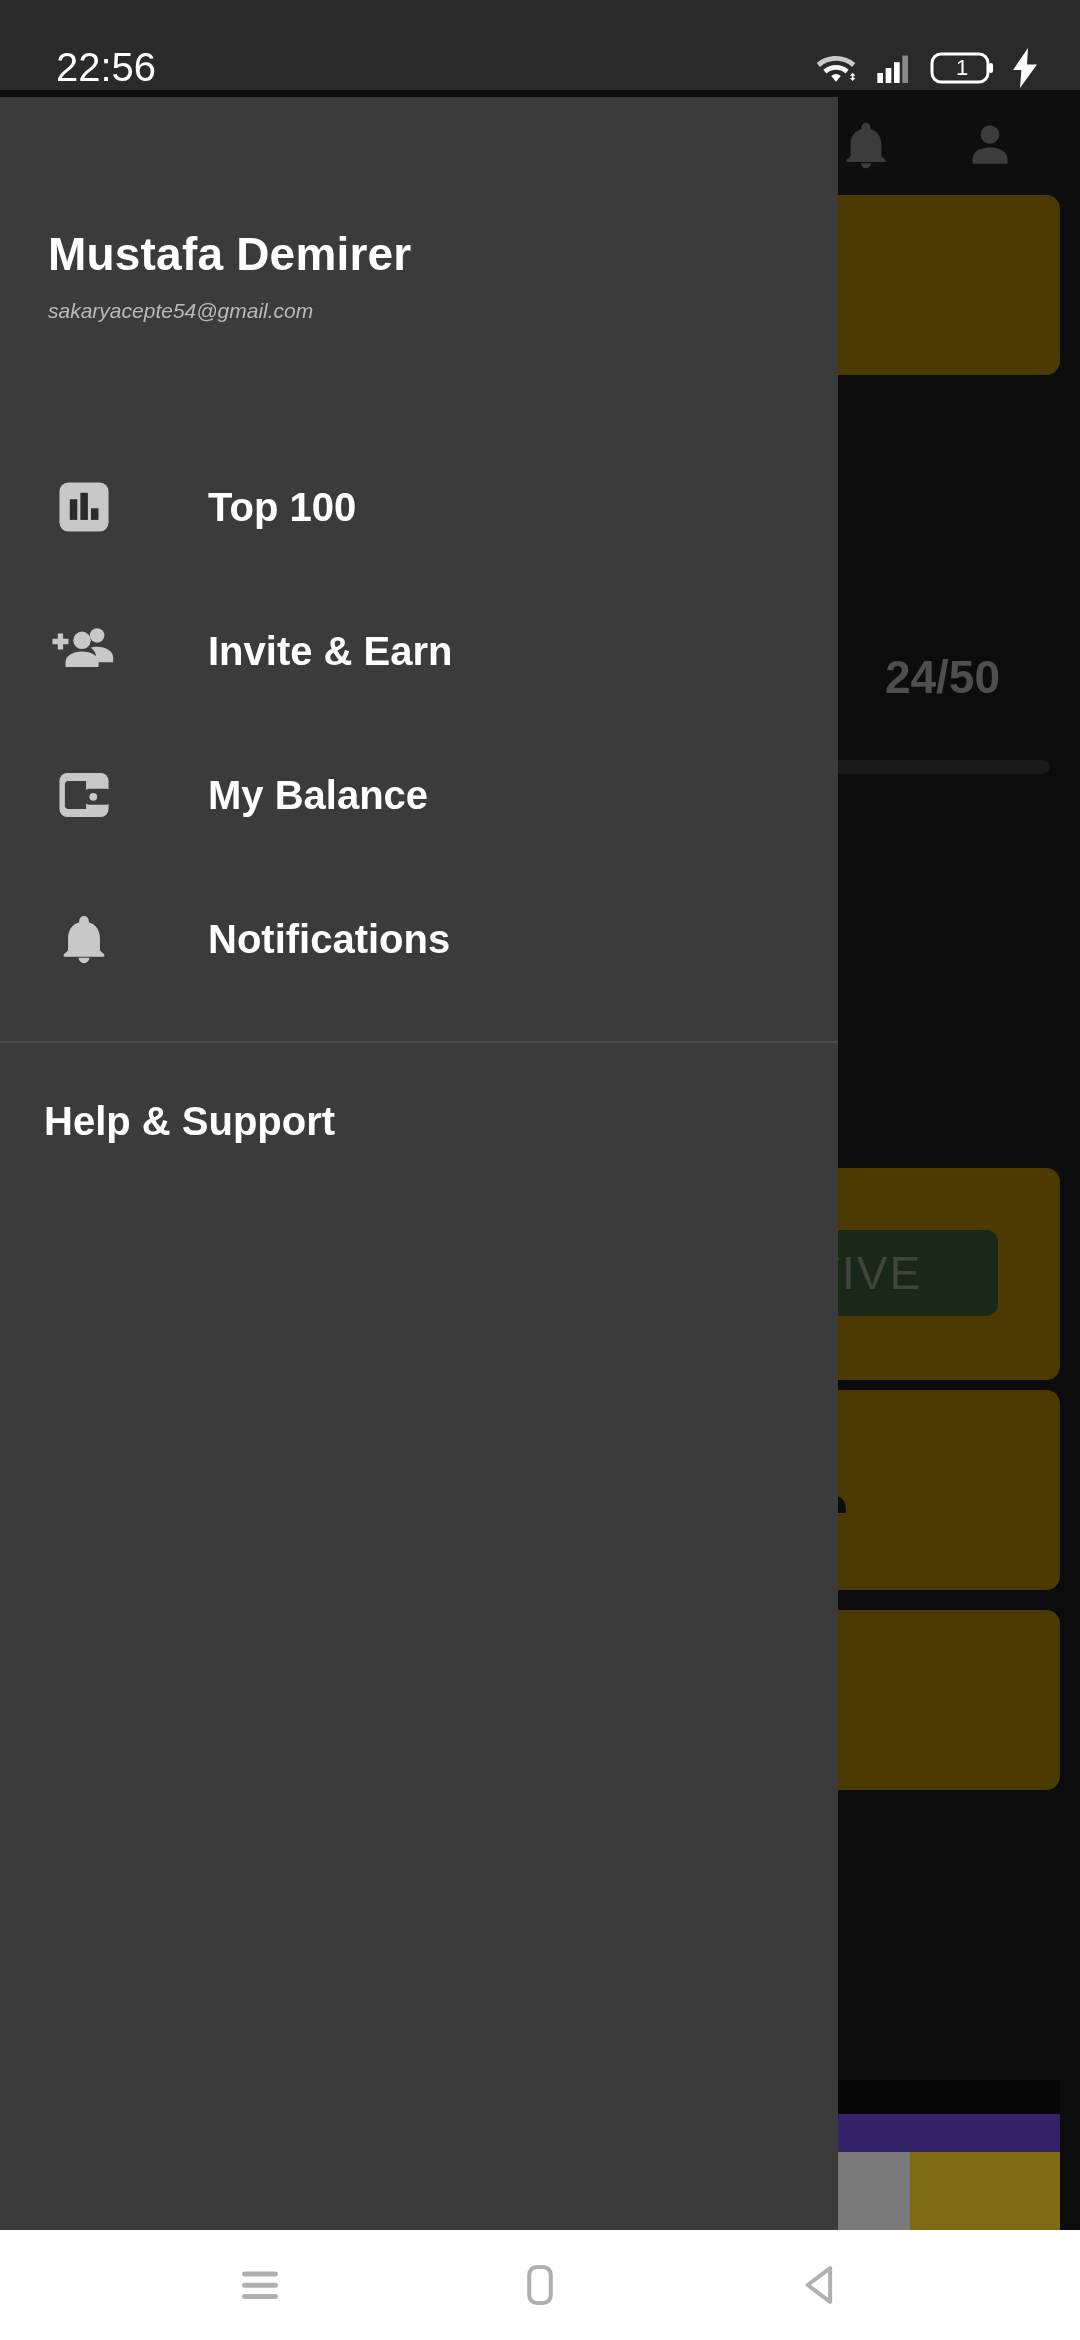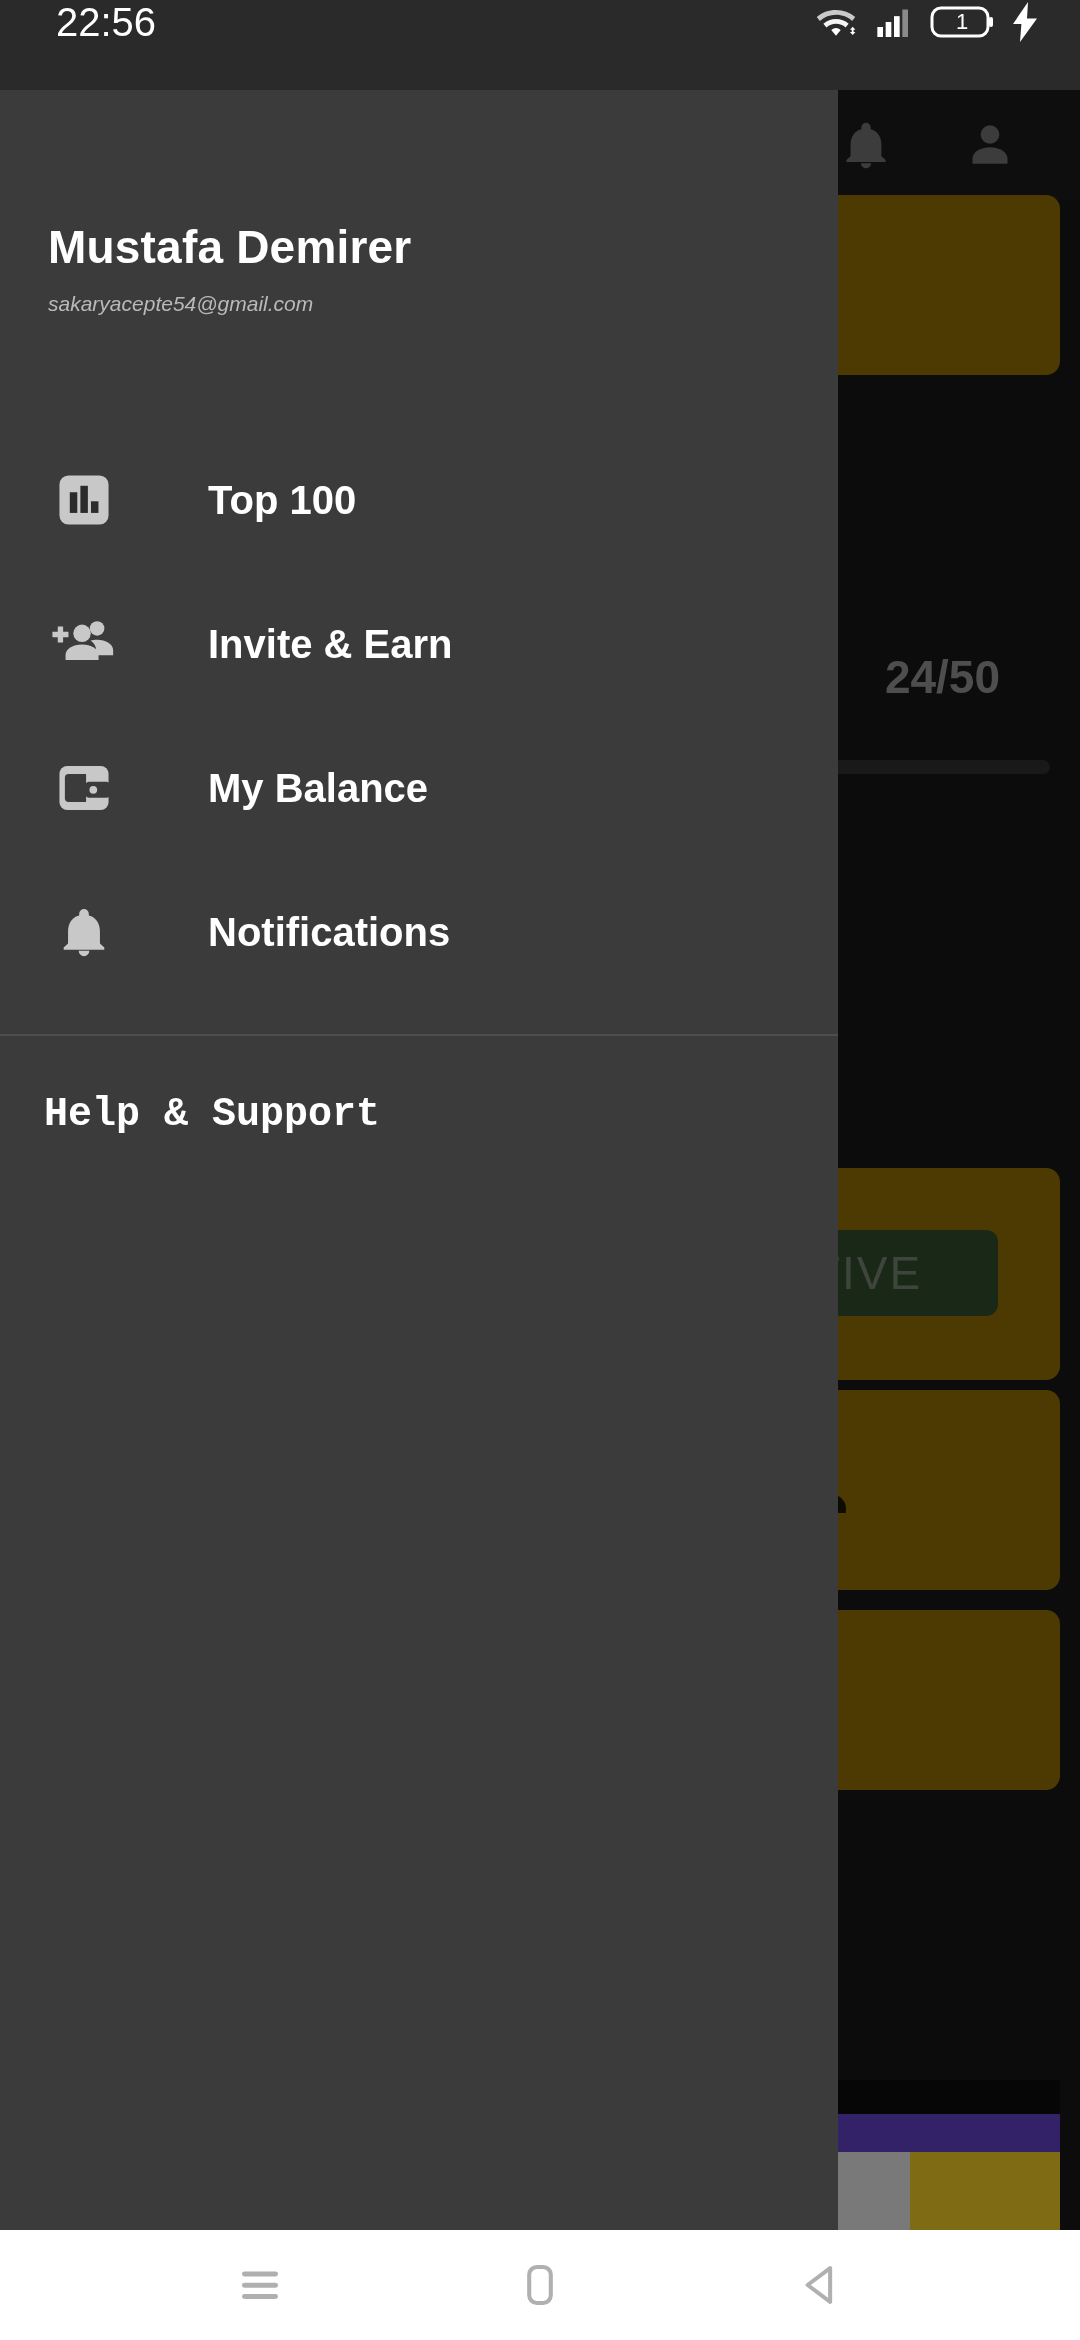--- a/index.html
+++ b/index.html
@@ -80,36 +80,36 @@
   
   #scrim {
     position:absolute; left:0; top:90px; width:1080px; height:2140px;
     background:rgba(0,0,0,0.45);
   }
 
   
   #status-bar {
     position:absolute; left:0; top:0; width:1080px; height:90px;
     background:#2a2a2a;
-    display:flex; align-items:flex-start; justify-content:space-between;
+    display:flex; align-items:flex-end; justify-content:space-between;
     padding:0 40px 0 56px;
   }
   #status-time { color:#fff; font-size:40px; font-weight:400; }
   #status-icons { display:flex; align-items:center; gap:16px; }
   .sb-ic { display:block; }
   #battery-wrap { position:relative; display:flex; align-items:center; }
   #battery-level {
     position:absolute; left:0; top:0; width:64px; height:34px;
     display:flex; align-items:center; justify-content:center;
     color:#fff; font-size:22px; font-weight:500;
   }
 
   
   #drawer {
-    position:absolute; left:0; top:90px; width:838px; height:2140px;
+    position:absolute; left:0; top:97px; width:838px; height:2140px;
     background:#3b3b3b;
   }
   #drawer-header { padding:130px 0 0 48px; }
   #drawer-user-name {
     color:#ffffff; font-size:46px; font-weight:700; letter-spacing:0.2px;
   }
   #drawer-user-email {
     color:#b9b9b9; font-size:21px; font-style:italic; margin-top:18px;
   }
 
@@ -125,21 +125,21 @@
     flex:0 0 72px;
   }
   .menu-label {
     margin-left:88px;
     color:#ffffff; font-size:40px; font-weight:700;
   }
 
   #drawer-divider {
     height:2px; background:#4d4d4d; margin-top:30px;
   }
-  #drawer-footer { padding-top:6px;font-family:Liberation Mono, monospace; }
+  #drawer-footer { padding-top:6px; }
   .footer-item {
     height:144px; display:flex; align-items:center; padding-left:44px;
   }
   .footer-label { color:#ffffff; font-size:40px; font-weight:700; }
 
   
   #nav-bar {
     position:absolute; left:0; top:2230px; width:1080px; height:110px;
     background:#ffffff;
     display:flex; align-items:center; justify-content:space-around;

